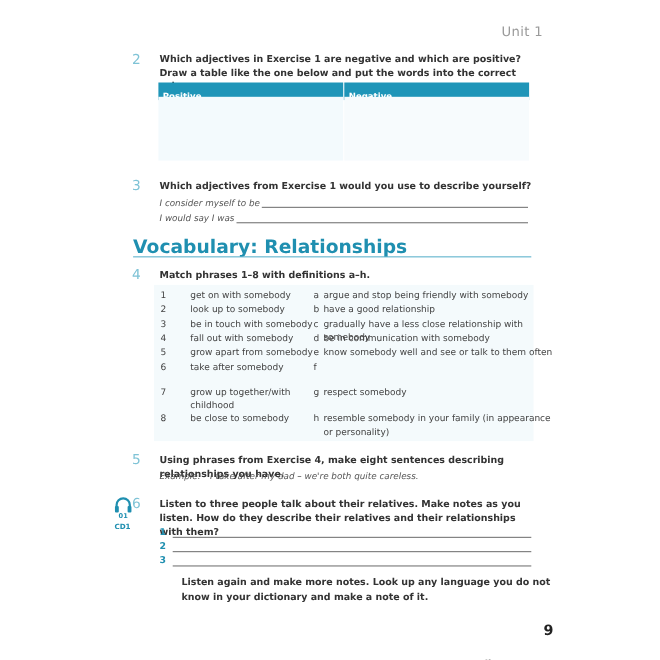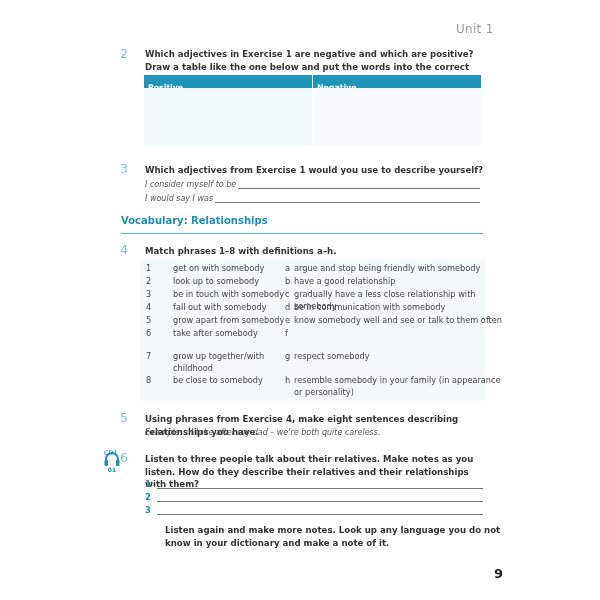--- a/index.html
+++ b/index.html
@@ -20,38 +20,38 @@
     .table-body { display: flex; height: 58px; }
     .tb-col { background: #f3fafd; }
     .tb-col.pos { width: 168px; margin-right: 1px; }
     .tb-col.neg { flex: 1; background: #f7fbfd; }
 
     
     .fill-line { position: absolute; left: 145px; font-size: 8px; font-style: italic; color: #555; display: flex; align-items: flex-end; width: 335px; }
     .fill-line .rule { flex: 1; border-bottom: 1px solid #777; margin-left: 2px; height: 8px; }
 
     
-    .section-title { position: absolute; left: 121px; top: 215px; font-size: 10px; font-weight: bold; color: #1f8fb0; }
+    .section-title { position: absolute; left: 121px; top: 215px; font-size: 17px; font-weight: bold; color: #1f8fb0; }
     .section-rule { position: absolute; left: 121px; top: 233px; width: 362px; height: 1px; background: #5fb3cc; }
 
     
     .vocab-box { position: absolute; left: 140px; top: 259px; width: 345px; height: 142px; background: #f4fafc; }
     .vocab-row { position: absolute; left: 146px; font-size: 8.2px; color: #444; line-height: 11.5px; display: flex; }
     .vocab-row .n { width: 9px; }
     .vocab-row .ph { width: 112px; margin-left: 18px; }
     .vocab-row .l { width: 9px; }
     .vocab-row .def { width: 210px; }
 
     .example { position: absolute; left: 145px; top: 428px; font-size: 8px; font-style: italic; color: #555; }
     .example .label { margin-right: 6px; }
 
     
     .headphones { position: absolute; left: 103px; top: 451px; width: 18px; height: 16px; }
     .track { position: absolute; left: 106px; top: 466px; font-size: 6px; color: #1f8fb0; font-weight: bold; text-align: center; width: 12px; }
-    .cd { position: absolute; left: 104px; top: 449px; font-size: 6.5px; color: #1f8fb0; font-weight: normal; }
+    .cd { position: absolute; left: 104px; top: 475px; font-size: 6.5px; color: #1f8fb0; font-weight: bold; }
     .ans-line { position: absolute; left: 145px; width: 338px; display: flex; align-items: flex-end; font-size: 8.5px; font-weight: bold; color: #1f8fb0; }
     .ans-line .rule { flex: 1; border-bottom: 1px solid #777; margin-left: 6px; height: 8px; }
 
     .footer-title { position: absolute; left: 420px; top: 599px; font-size: 8.8px; font-weight: bold; color: #333; }
     .footer-page { position: absolute; left: 494px; top: 566px; font-size: 13px; font-weight: bold; color: #222; }
   </style>
 </head>
 <body>
 
 <div class="unit-label">Unit 1</div>

